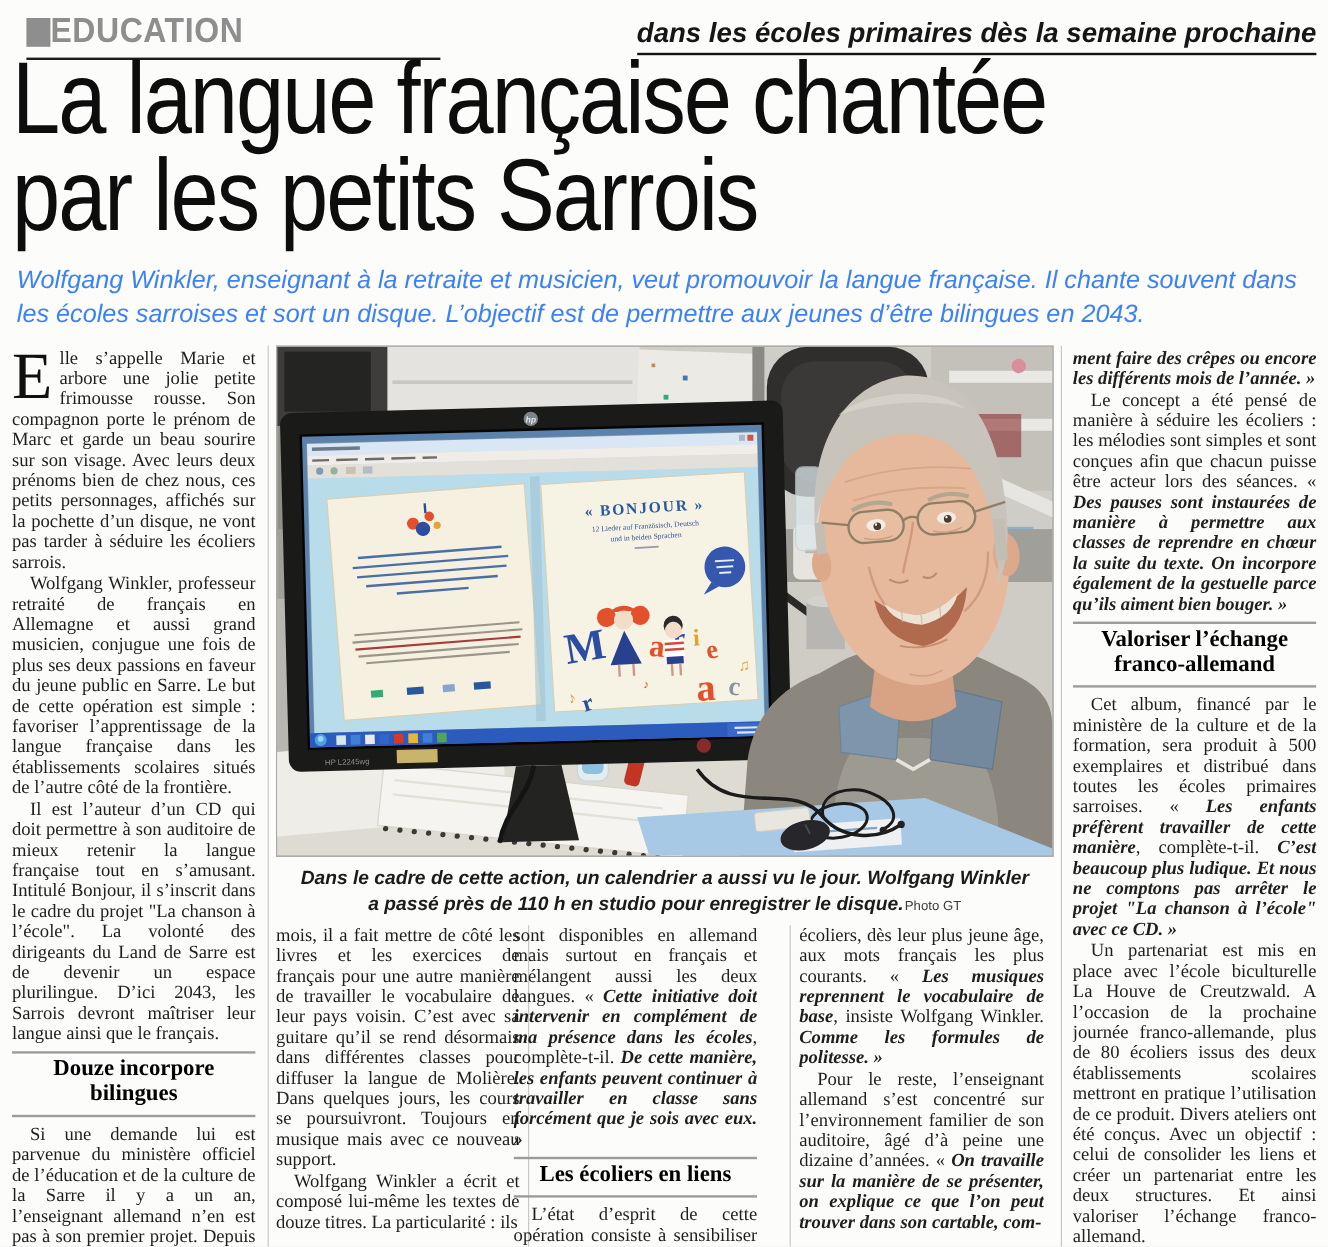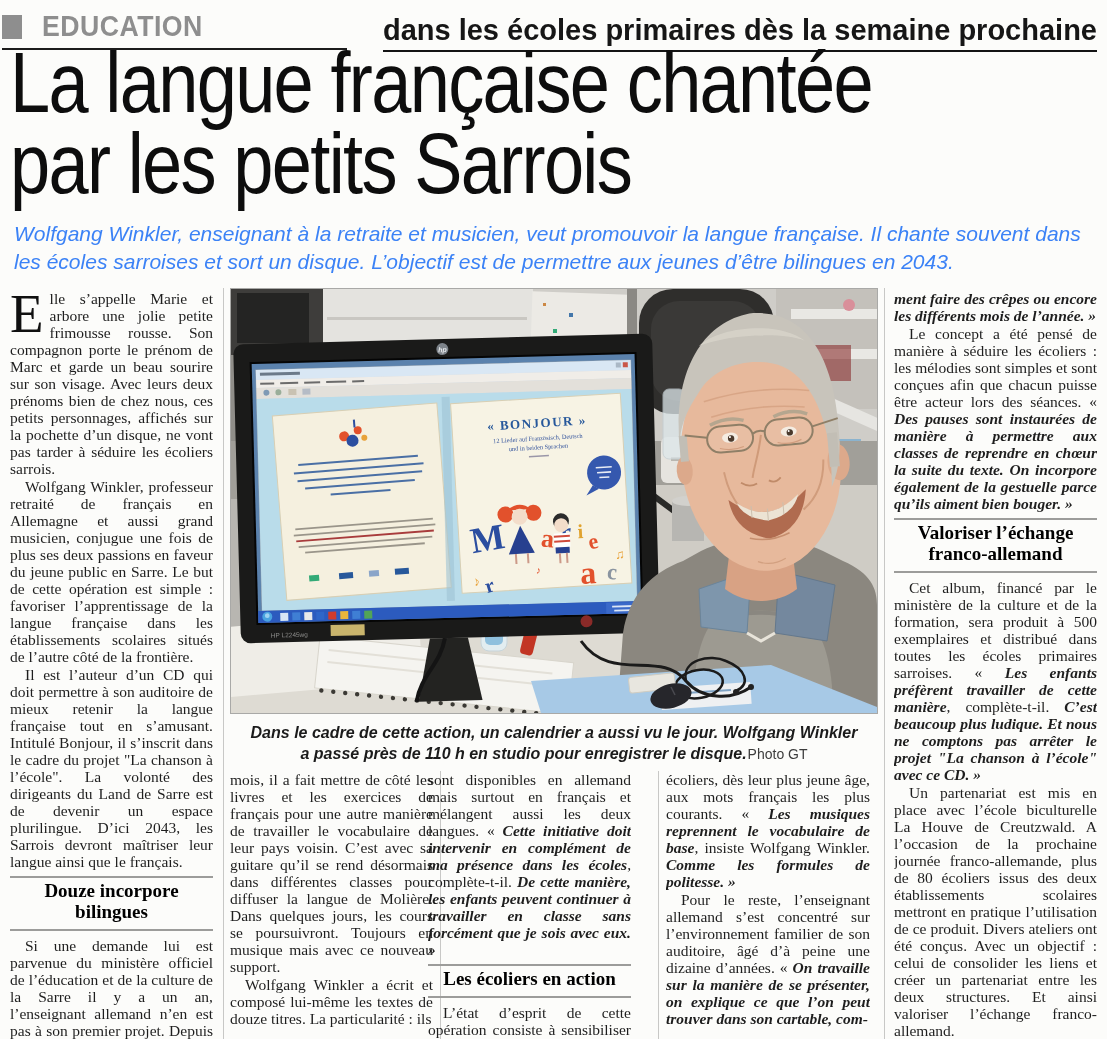--- a/index.html
+++ b/index.html
@@ -1,26 +1,26 @@
 <!DOCTYPE html>
 <html lang="fr"><head>
 <meta charset="utf-8">
 <style>
   html,body{margin:0;padding:0;background:#e9e9e7;}
   .page{position:relative;width:1107px;height:1039px;background:#fcfcfa;overflow:hidden;
         font-family:"Liberation Serif",serif;}
   
-  .kicker-left{position:absolute;left:2px;top:12px;width:345px;height:36px;
-               border-bottom:2px solid #1c1c1c;display:flex;align-items:flex-start;gap:20px;}
+  .kicker-left{position:absolute;left:22px;top:12px;width:345px;height:36px;
+               border-bottom:2px solid #1c1c1c;display:flex;align-items:flex-start;gap:0;}
   .kicker-square{width:20px;height:24px;background:#8e8e8e;margin-top:3px;}
   .kicker-title{font-family:"Liberation Sans",sans-serif;font-weight:700;font-size:29px;
                 color:#8e8e8e;letter-spacing:.5px;transform:scaleX(.92);transform-origin:left top;line-height:28px;}
   .kicker-right{position:absolute;right:10px;top:14px;border-bottom:2px solid #141414;padding-bottom:3px;
-                font-family:"Liberation Sans",sans-serif;font-weight:700;
-                font-size:29px;color:#161616;}
+                font-family:"Liberation Sans",sans-serif;font-style:italic;font-weight:700;
+                font-size:23px;color:#161616;}
   
   h1{position:absolute;left:10px;top:42px;margin:0;font-family:"Liberation Sans",sans-serif;
      font-weight:400;font-size:85px;line-height:81px;color:#0d0d0d;letter-spacing:-2px;white-space:nowrap;}
   h1 .hl{display:block;transform:scaleX(.85);transform-origin:left center;}
   .standfirst{position:absolute;left:14px;top:220px;width:1090px;margin:0;
               font-family:"Liberation Sans",sans-serif;font-style:italic;font-size:21px;
               line-height:28px;color:#3b82f6;}
   
   .content{position:absolute;left:0;top:288px;width:1107px;height:751px;}
   .col{position:absolute;font-size:15.5px;line-height:17px;color:#1e1e1e;text-align:justify;overflow:hidden;}
@@ -40,21 +40,21 @@
   #ruleB{left:884px;top:0;height:751px;}
   #ruleC{left:440px;top:483px;height:268px;}
   #ruleD{left:658px;top:483px;height:268px;}
   
   .photo-wrap{position:absolute;left:230px;top:0;width:648px;}
   .photo{width:648px;height:426px;border:1px solid #a9a9a7;box-sizing:border-box;background:#b8b6b1;}
   .photo svg{display:block;}
   .caption{margin-top:8px;padding:0 14px;text-align:center;
            font-family:"Liberation Sans",sans-serif;font-style:italic;font-weight:700;
            font-size:16px;line-height:21px;color:#1b1b1b;}
-  .caption .credit{font-style:normal;font-weight:400;font-size:14px;color:#3c3c3c;margin-left:1px;}
+  .caption .credit{font-style:normal;font-weight:400;font-size:11px;color:#3c3c3c;margin-left:1px;}
 </style>
 </head>
 <body>
 
 <div class="page">
 
   <div class="kicker-left">
     <span class="kicker-square"></span>
     <span class="kicker-title">EDUCATION</span>
   </div>
@@ -341,21 +341,21 @@
       </div>
       <div class="caption"><span>Dans le cadre de cette action, un calendrier a aussi vu le jour. Wolfgang Winkler a passé près de 110 h en studio pour enregistrer le disque.</span><span class="credit">Photo GT</span></div>
     </div>
 
     <div class="col" id="col-1">
         <p class="flush"><span>mois, il a fait mettre de côté les livres et les exercices de français pour une autre manière de travailler le vocabulaire de leur pays voisin. C’est avec sa guitare qu’il se rend désormais dans différentes classes pour diffuser la langue de Molière. Dans quelques jours, les cours se poursuivront. Toujours en musique mais avec ce nouveau support.</span></p>
         <p><span>Wolfgang Winkler a écrit et composé lui-même les textes de douze titres. La particularité : ils</span></p>
       </div>
     <div class="col" id="col-2">
         <p class="flush"><span>sont disponibles en allemand mais surtout en français et mélangent aussi les deux langues. « </span><span class="it">Cette initiative doit intervenir en complément de ma présence dans les écoles</span><span>, complète-t-il. </span><span class="it">De cette manière, les enfants peuvent continuer à travailler en classe sans forcément que je sois avec eux. »</span></p>
-        <h2>Les écoliers en action</h2>
+        <h2>Les écoliers en liens</h2>
         <p><span>L’état d’esprit de cette opération consiste à sensibiliser les</span></p>
       </div>
     <div class="col" id="col-3">
         <p class="flush"><span>écoliers, dès leur plus jeune âge, aux mots français les plus courants. « </span><span class="it">Les musiques reprennent le vocabulaire de base</span><span>, insiste Wolfgang Winkler. </span><span class="it">Comme les formules de politesse. »</span></p>
         <p><span>Pour le reste, l’enseignant allemand s’est concentré sur l’environnement familier de son auditoire, âgé d’à peine une dizaine d’années. « </span><span class="it">On travaille sur la manière de se présenter, on explique ce que l’on peut trouver dans son cartable, com-</span></p>
       </div>
     <div class="col" id="col-4">
       <p class="flush"><span class="it">ment faire des crêpes ou encore les différents mois de l’année. »</span></p>
         <p><span>Le concept a été pensé de manière à séduire les écoliers : les mélodies sont simples et sont conçues afin que chacun puisse être acteur lors des séances. « </span><span class="it">Des pauses sont instaurées de manière à permettre aux classes de reprendre en chœur la suite du texte. On incorpore également de la gestuelle parce qu’ils aiment bien bouger. »</span></p>
         <h2>Valoriser l’échange franco-allemand</h2>

